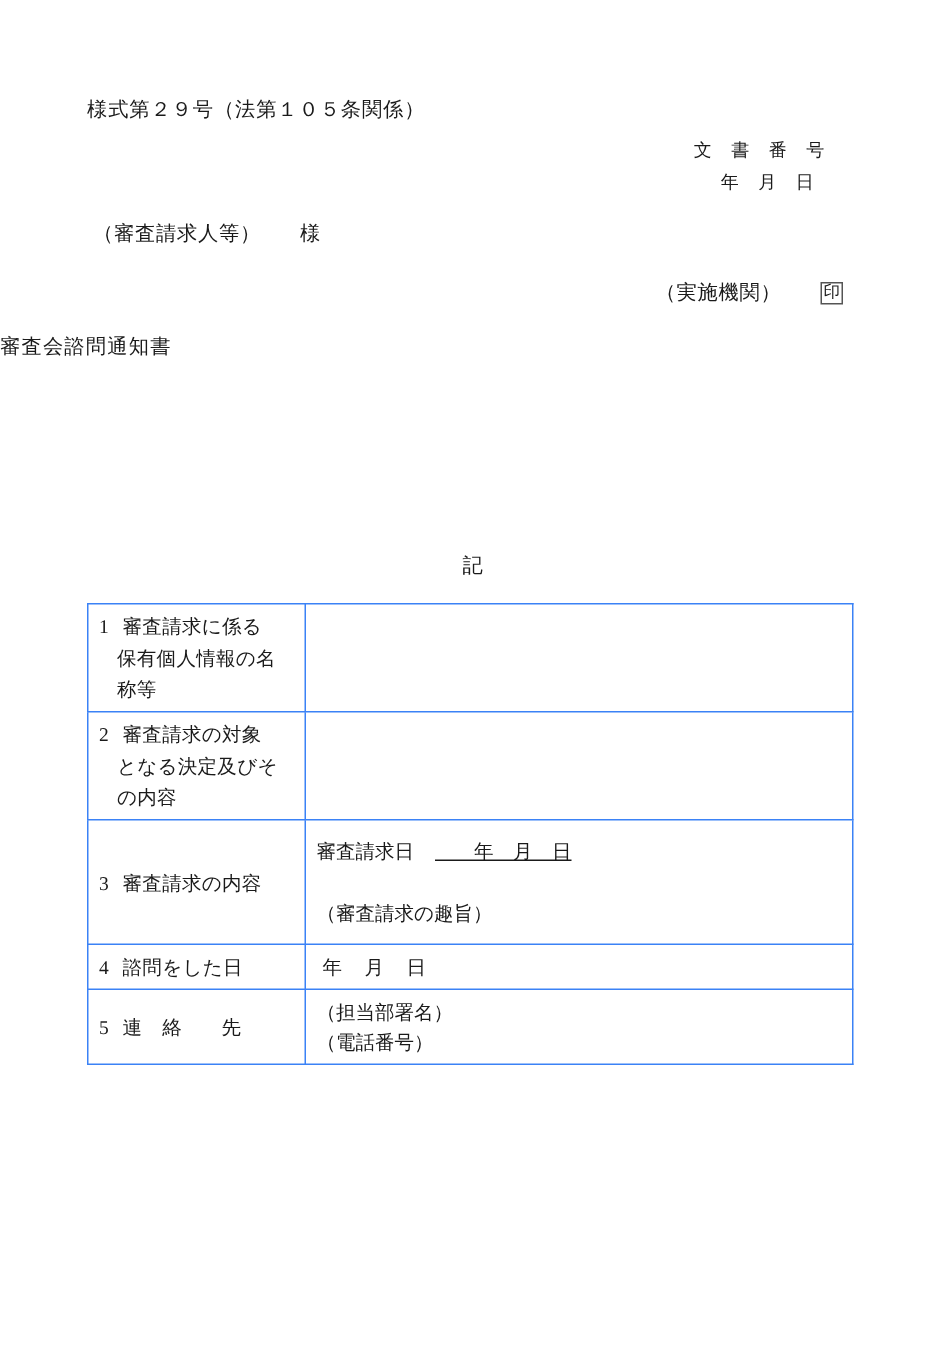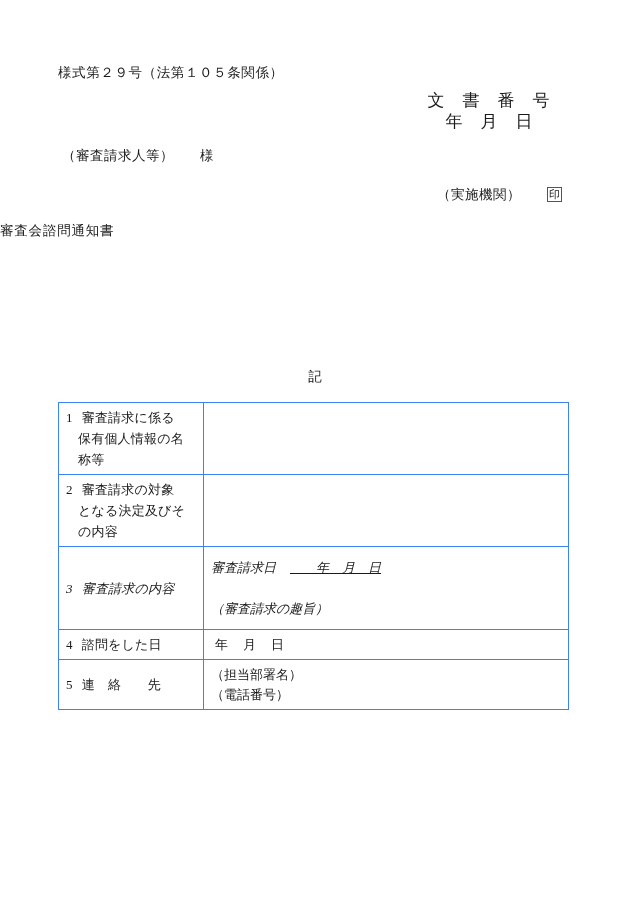--- a/index.html
+++ b/index.html
@@ -35,21 +35,21 @@
     top: 60px;
     font-size: 13.5px;
     letter-spacing: 0.6px;
     white-space: nowrap;
   }
   .doc-meta {
     position: absolute;
     right: 60px;
     top: 86px;
     text-align: left;
-    font-size: 17px;
+    font-size: 12px;
     line-height: 21px;
     white-space: nowrap;
   }
   .doc-meta .meta-line-1 { display: block; letter-spacing: 0.5px; }
   .doc-meta .meta-line-2 { display: block; letter-spacing: 0.5px; padding-left: 18px; }
 
   .addressee {
     position: absolute;
     left: 62px;
     top: 143px;
@@ -134,21 +134,21 @@
   }
   .form-table td.value-cell {
     width: auto;
   }
   .label-cell .lbl-num { margin-right: 9px; }
   .label-cell .lbl-line2,
   .label-cell .lbl-line3 { display: block; padding-left: 12px; }
 
   td.r1 { height: 60px; }
   td.r2 { height: 60px; margin-left: 12px; }
-  td.r3 { height: 74px; vertical-align: middle; font-style: italic; }
+  td.r3 { height: 74px; vertical-align: middle; }
   td.r4 { height: 20px; margin-top: 20px; }
   td.r5 { height: 41px; vertical-align: middle; }
 
   .req-date-line { white-space: nowrap; }
   .req-date-line .blank-date {
     text-decoration: underline;
     padding-left: 14px;
     padding-right: 6px;
   }
   .gist-line { margin-top: 20px; }

